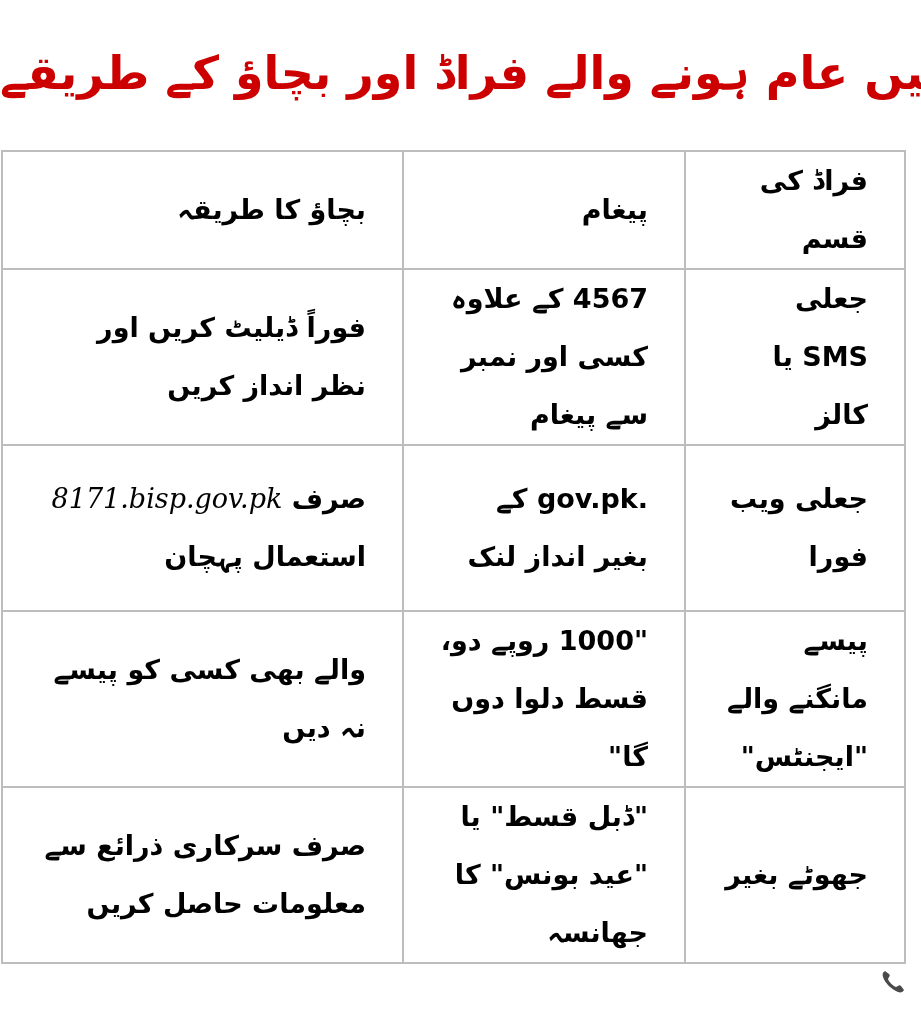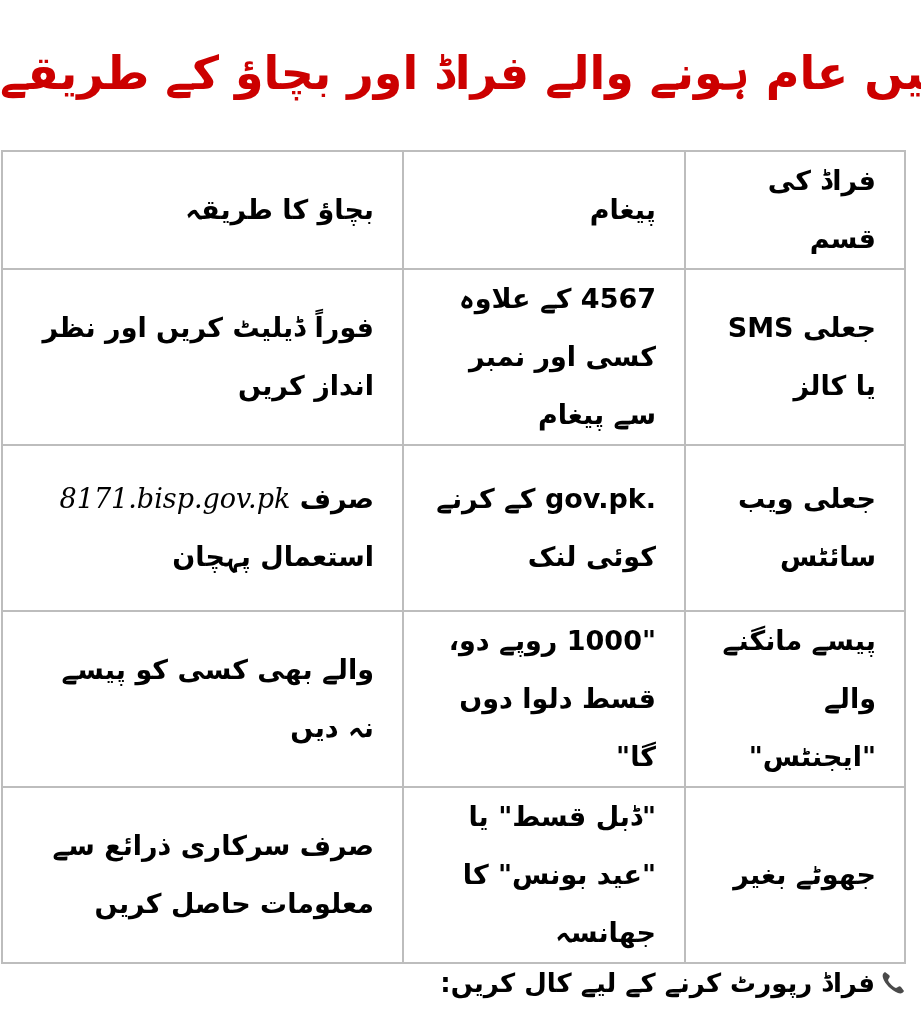--- a/index.html
+++ b/index.html
@@ -43,21 +43,21 @@
       left: 1px;
       width: 903px;
       border-collapse: collapse;
       direction: rtl;
       table-layout: fixed;
     }
     table.fraud td, table.fraud th {
       border: 2px solid #bdbdbd;
       vertical-align: middle;
       text-align: right;
-      padding: 0 28px;
+      padding: 0 36px;
       font-family: "DejaVu Sans", sans-serif;
       font-weight: bold;
       font-size: 27px;
       line-height: 58px;
       direction: rtl;
     }
     table.fraud th {
       height: 96px;
       font-weight: bold;
     }
@@ -118,22 +118,22 @@
       <th>بچاؤ کا طریقہ</th>
     </tr>
   </thead>
   <tbody>
     <tr>
       <td>جعلی SMS یا کالز</td>
       <td>4567 کے علاوہ کسی اور نمبر سے پیغام</td>
       <td>فوراً ڈیلیٹ کریں اور نظر انداز کریں</td>
     </tr>
     <tr>
-      <td>جعلی ویب سائٹس</td>
-      <td>.gov.pk کے کرنے کوئی لنک</td>
+      <td>جعلی ویب فورا</td>
+      <td>.gov.pk کے بغیر انداز لنک</td>
       <td>
         <span>صرف</span>
         <span class="ltr">8171.bisp.gov.pk</span>
         <span>استعمال پہچان</span>
       </td>
     </tr>
     <tr>
       <td>پیسے مانگنے والے "ایجنٹس"</td>
       <td>"1000 روپے دو، قسط دلوا دوں گا"</td>
       <td>والے بھی کسی کو پیسے نہ دیں</td>
@@ -143,14 +143,13 @@
       <td>"ڈبل قسط" یا "عید بونس" کا جھانسہ</td>
       <td>صرف سرکاری ذرائع سے معلومات حاصل کریں</td>
     </tr>
   </tbody>
 </table>
 
 <div class="footer">
   <svg class="phone-icon" viewBox="0 0 28 28">
     <path d="M6 3 C4 4 3 6 4 9 C6 15 12 21 19 24 C22 25 24 24 25 22 L22 18 C21 17 20 17 19 18 L17 19 C14 18 10 14 9 11 L10 9 C11 8 11 7 10 6 Z" fill="#4a4a4a"></path>
   </svg>
-  <span>فراڈ رپورٹ کرنے کے لیے کال کریں:</span>
 </div>
 
 </body></html>

